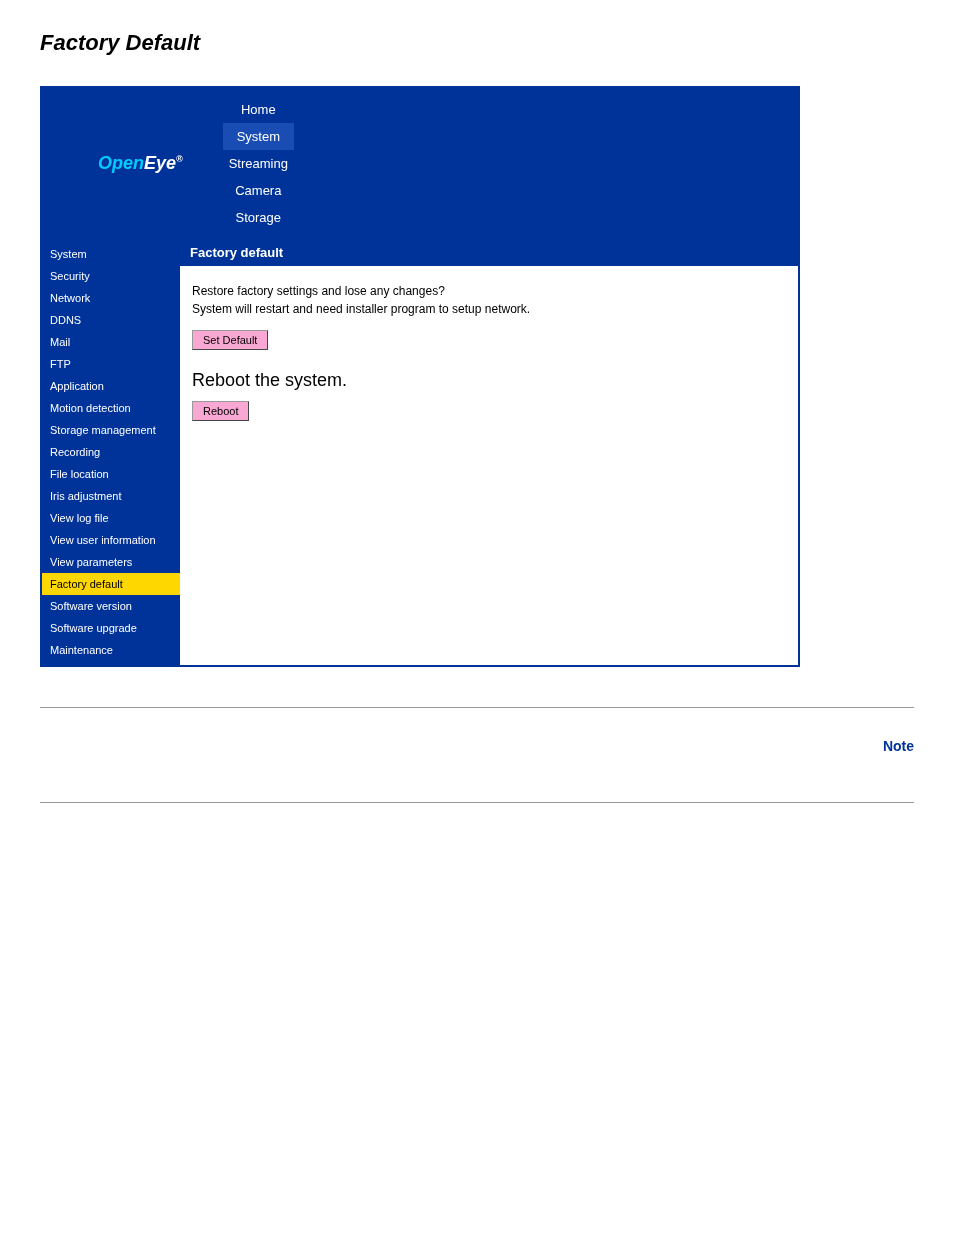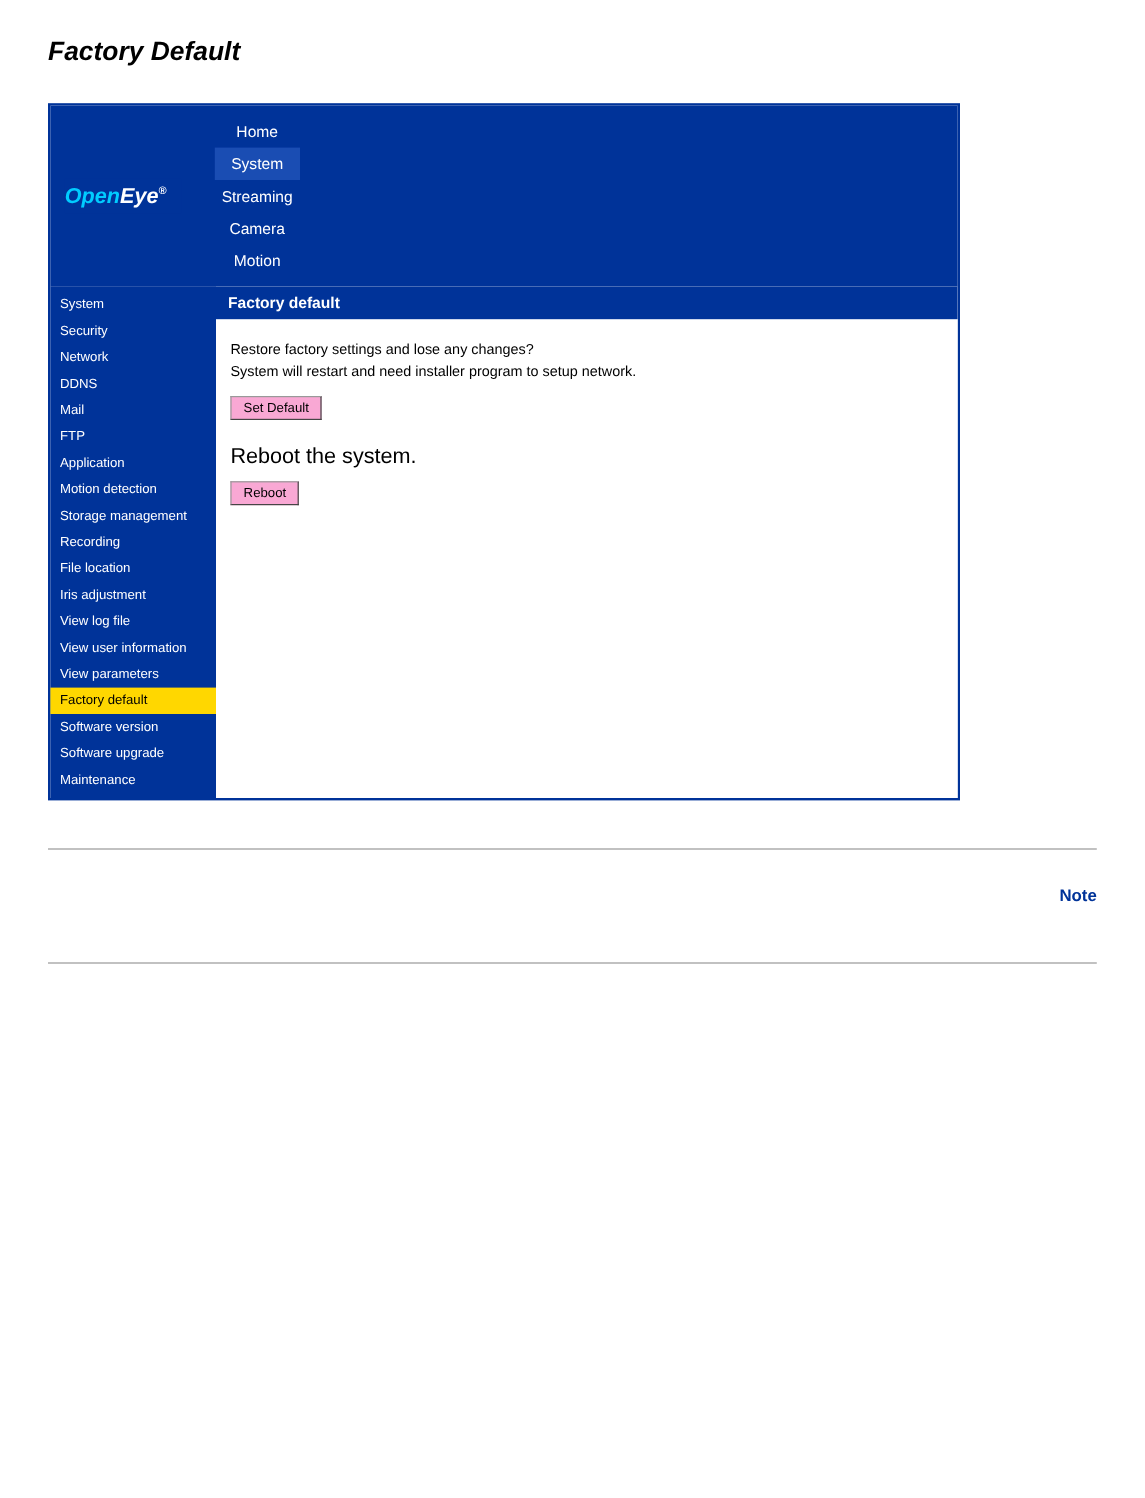--- a/index.html
+++ b/index.html
@@ -45,20 +45,21 @@
       background: #003399;
       padding: 4px 12px 4px 0;
       margin-right: 20px;
     }
 
     .logo-text {
       font-size: 18px;
       font-weight: bold;
       font-style: italic;
       color: #fff;
+      margin-left: 44px;
     }
 
     .logo-text span {
       color: #00ccff;
     }
 
     .nav-links {
       display: flex;
       gap: 0;
       align-items: center;
@@ -181,21 +182,21 @@
       <div class="logo">
         <span class="logo-text">
           <span style="color:#00ccff;">Open</span><span style="color:#fff;">Eye</span><sup style="font-size:9px; color:#fff;">®</sup>
         </span>
       </div>
       <div class="nav-links">
         <button class="nav-item">Home</button>
         <button class="nav-item active">System</button>
         <button class="nav-item">Streaming</button>
         <button class="nav-item">Camera</button>
-        <button class="nav-item">Motion</button>
+        <button class="nav-item">Storage</button>
       </div>
     </div>
 
     <div class="main-area">
 
       <div class="sidebar">
         <span class="sidebar-item">System</span>
         <span class="sidebar-item">Security</span>
         <span class="sidebar-item">Network</span>
         <span class="sidebar-item">DDNS</span>

